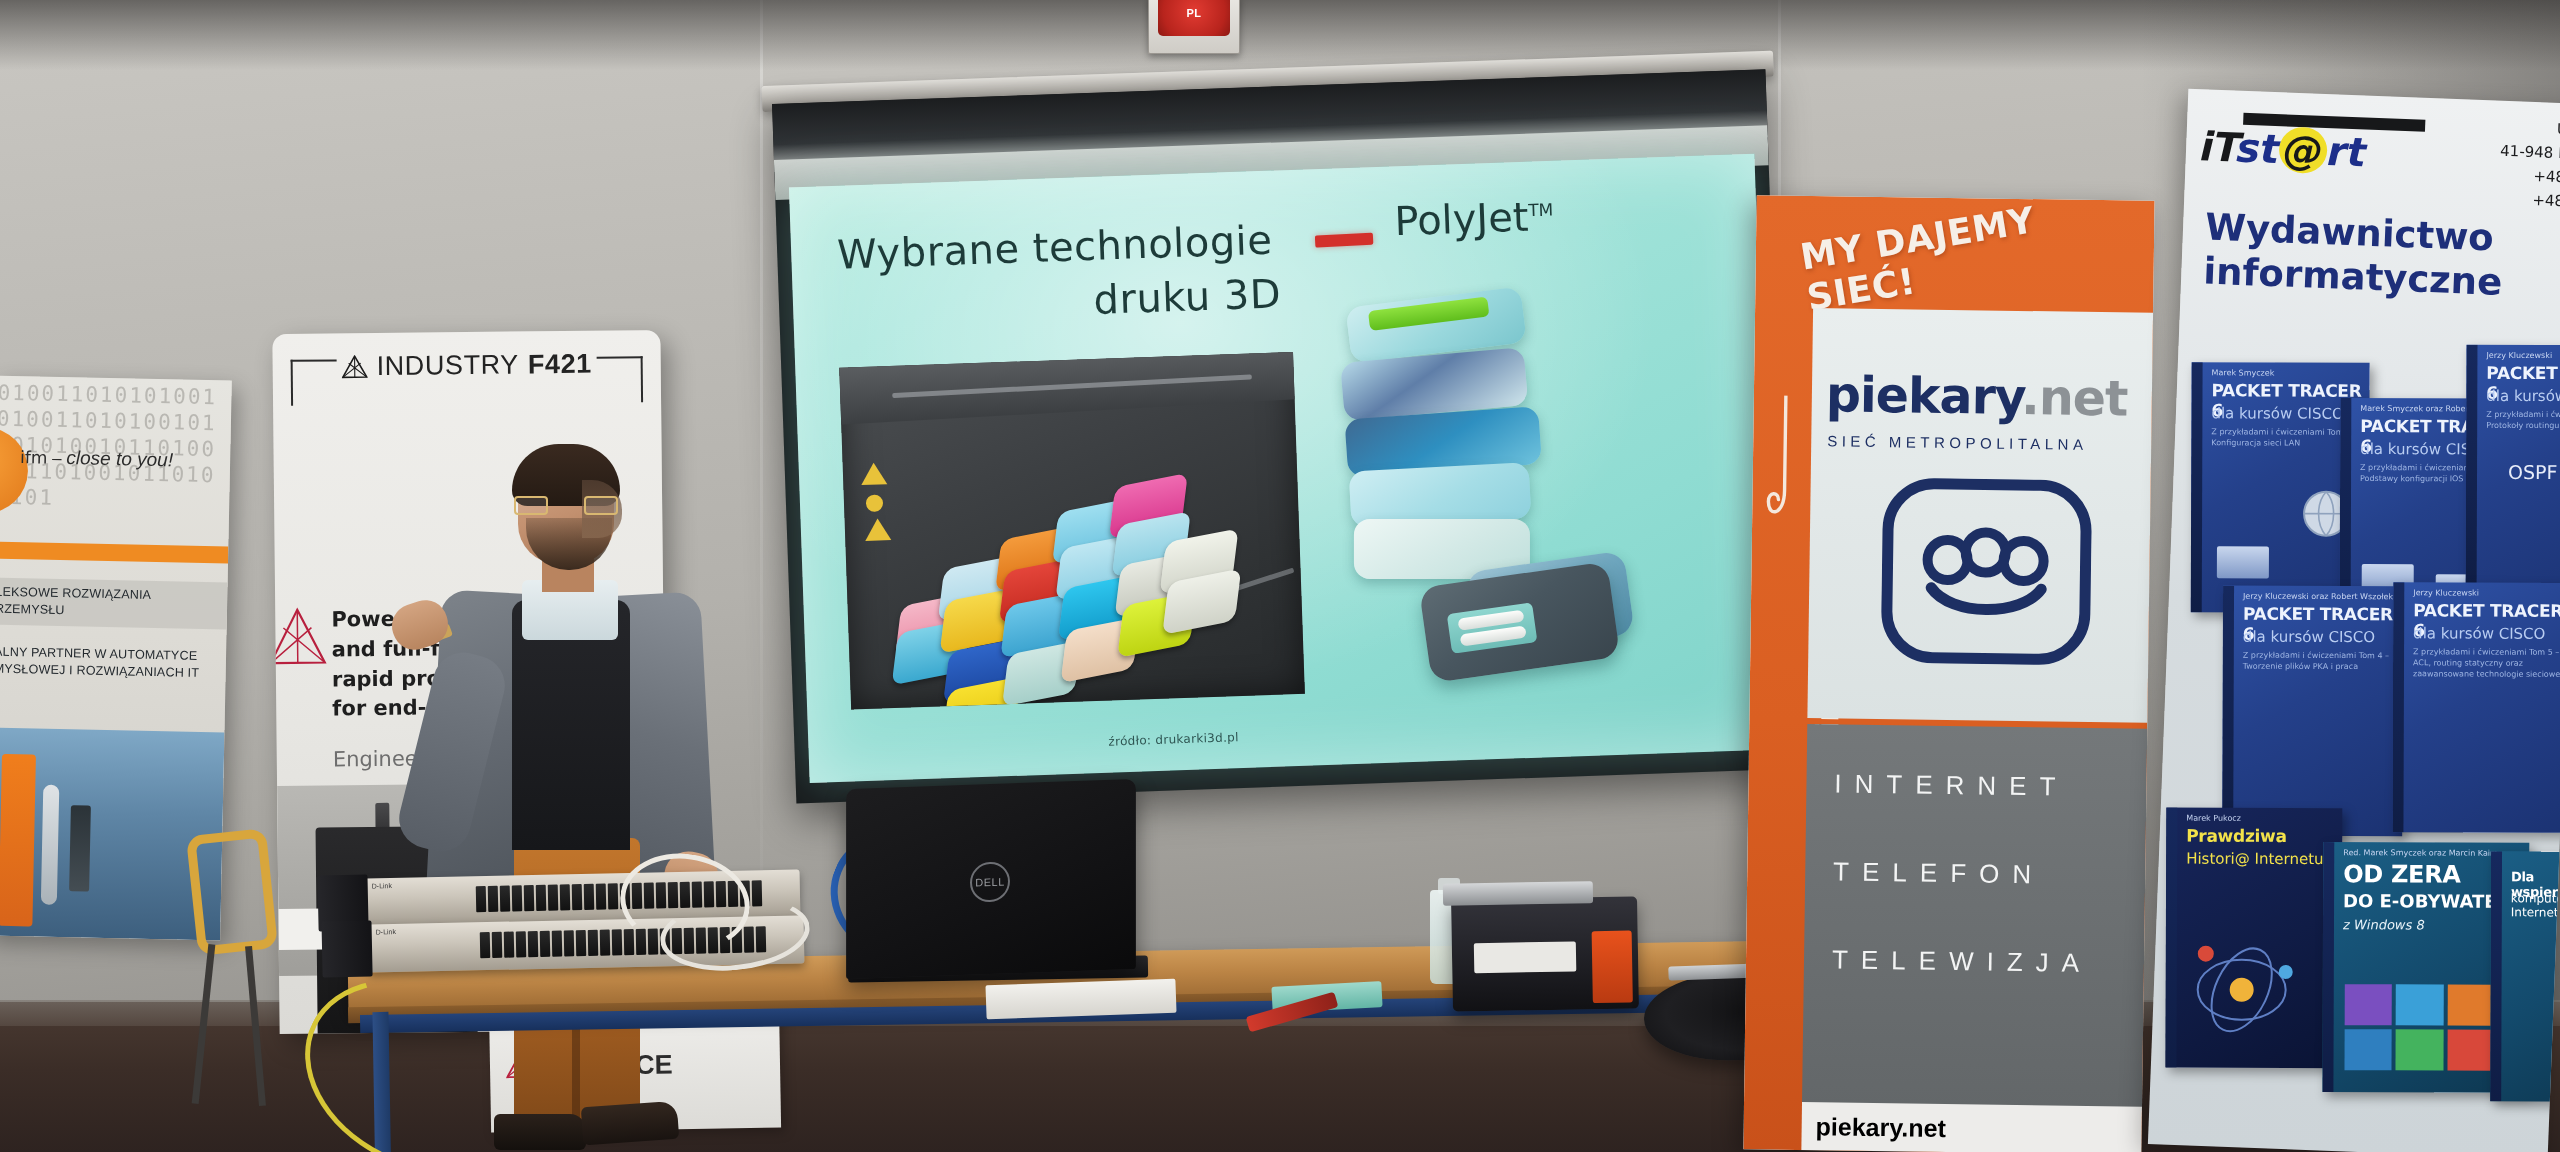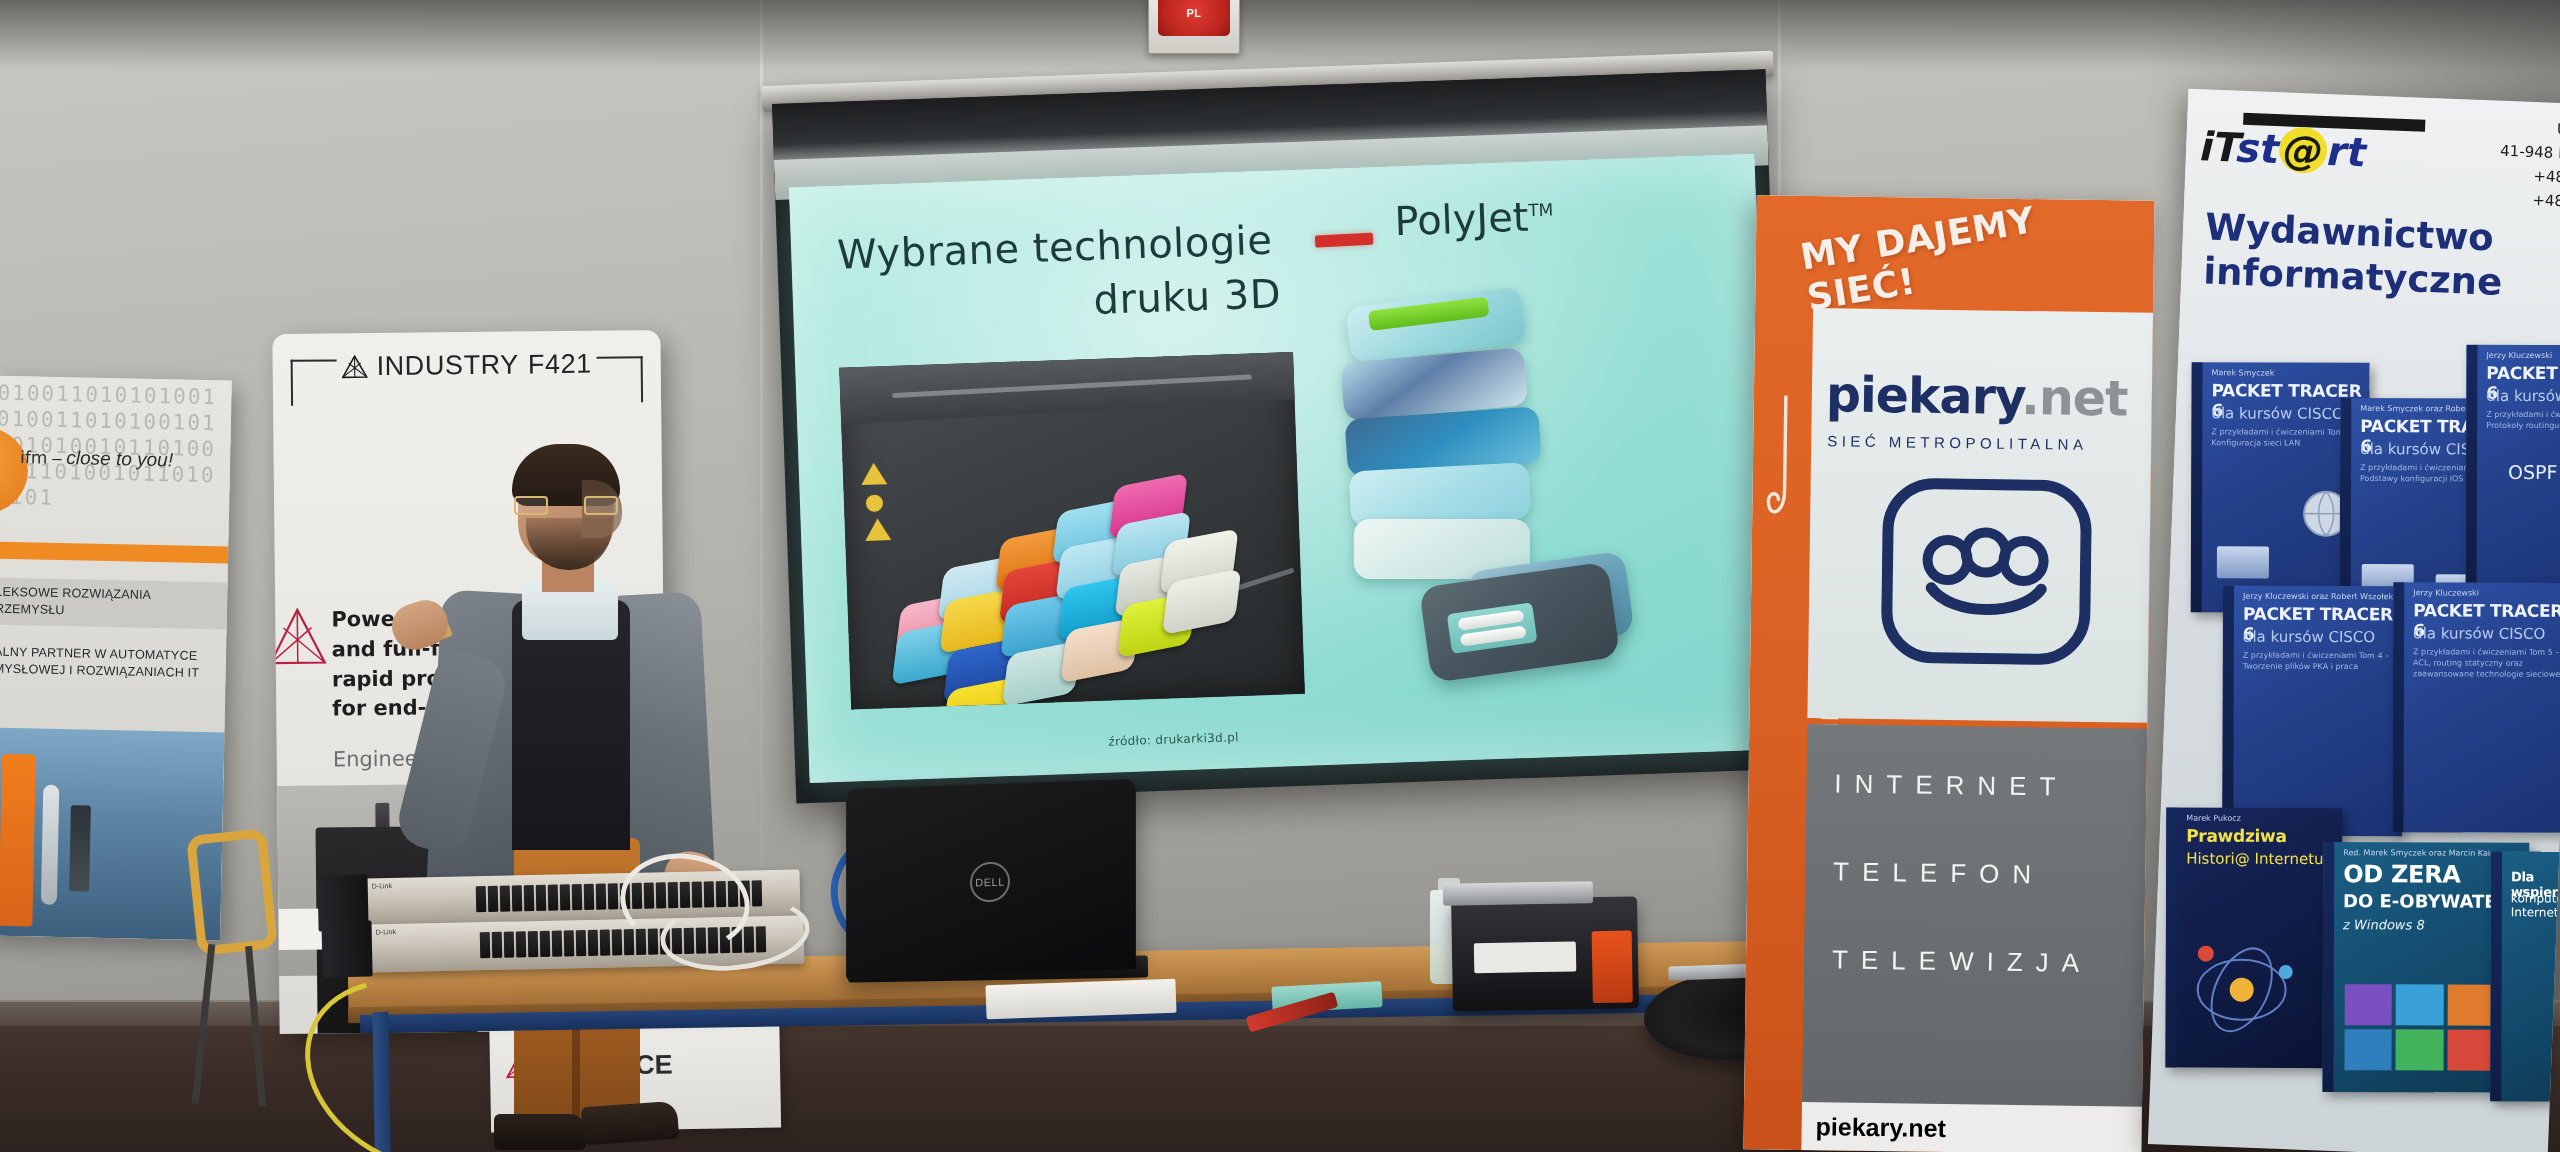--- a/index.html
+++ b/index.html
@@ -261,21 +261,21 @@
   .f421-corner {
     position: absolute; width: 46px; height: 46px; border-color: #2b2b2b;
   }
   .f421-corner.tl { left: 18px; top: 26px; border-left: 2px solid #2b2b2b; border-top: 2px solid #2b2b2b; }
   .f421-corner.tr { right: 18px; top: 26px; border-right: 2px solid #2b2b2b; border-top: 2px solid #2b2b2b; }
   .f421-head {
     position: absolute; left: 0; top: 18px; width: 100%;
     display: flex; align-items: center; justify-content: center; gap: 9px;
     font-size: 27px; color: #232323; letter-spacing: .6px;
   }
-  .f421-head b { font-weight: normal; }
+  .f421-head b { font-weight: bold; }
   .tri-logo { width: 26px; height: 24px; }
   .f421-redlogo { position: absolute; left: -8px; top: 272px; width: 60px; height: 62px; }
   .f421-body {
     position: absolute; left: 56px; top: 272px;
     font-size: 21px; font-weight: bold; color: #1e1e1e; line-height: 1.42;
     font-family: "DejaVu Sans", sans-serif;
   }
   .f421-slogan {
     position: absolute; left: 56px; top: 414px;
     font-size: 21px; color: #6e6e6e;

